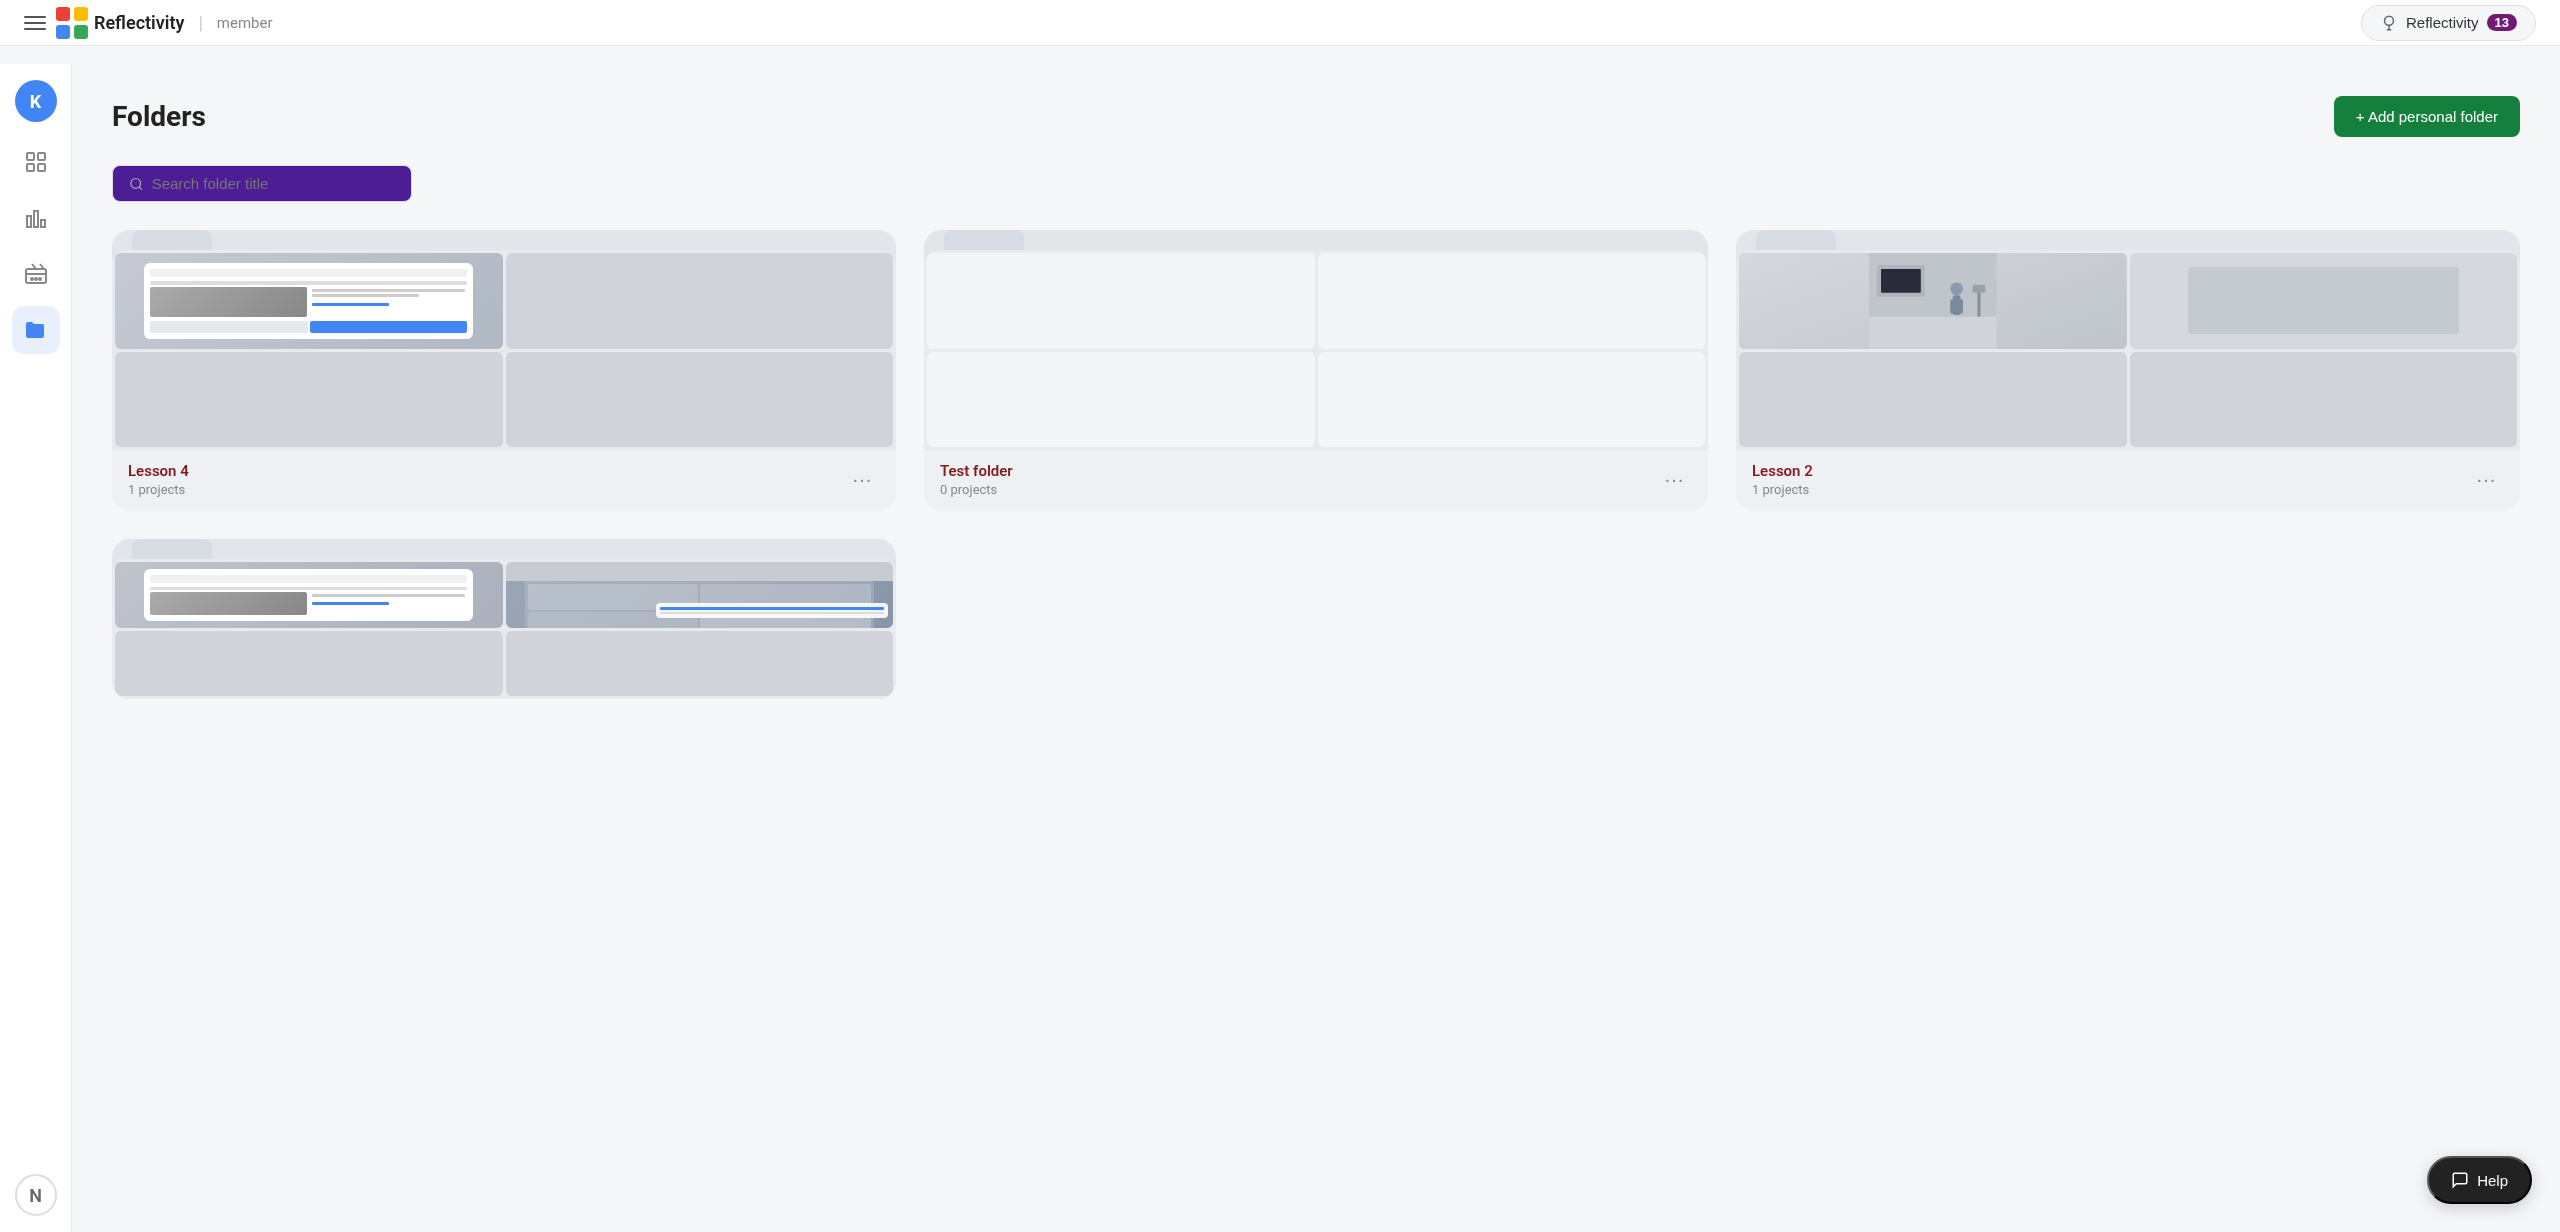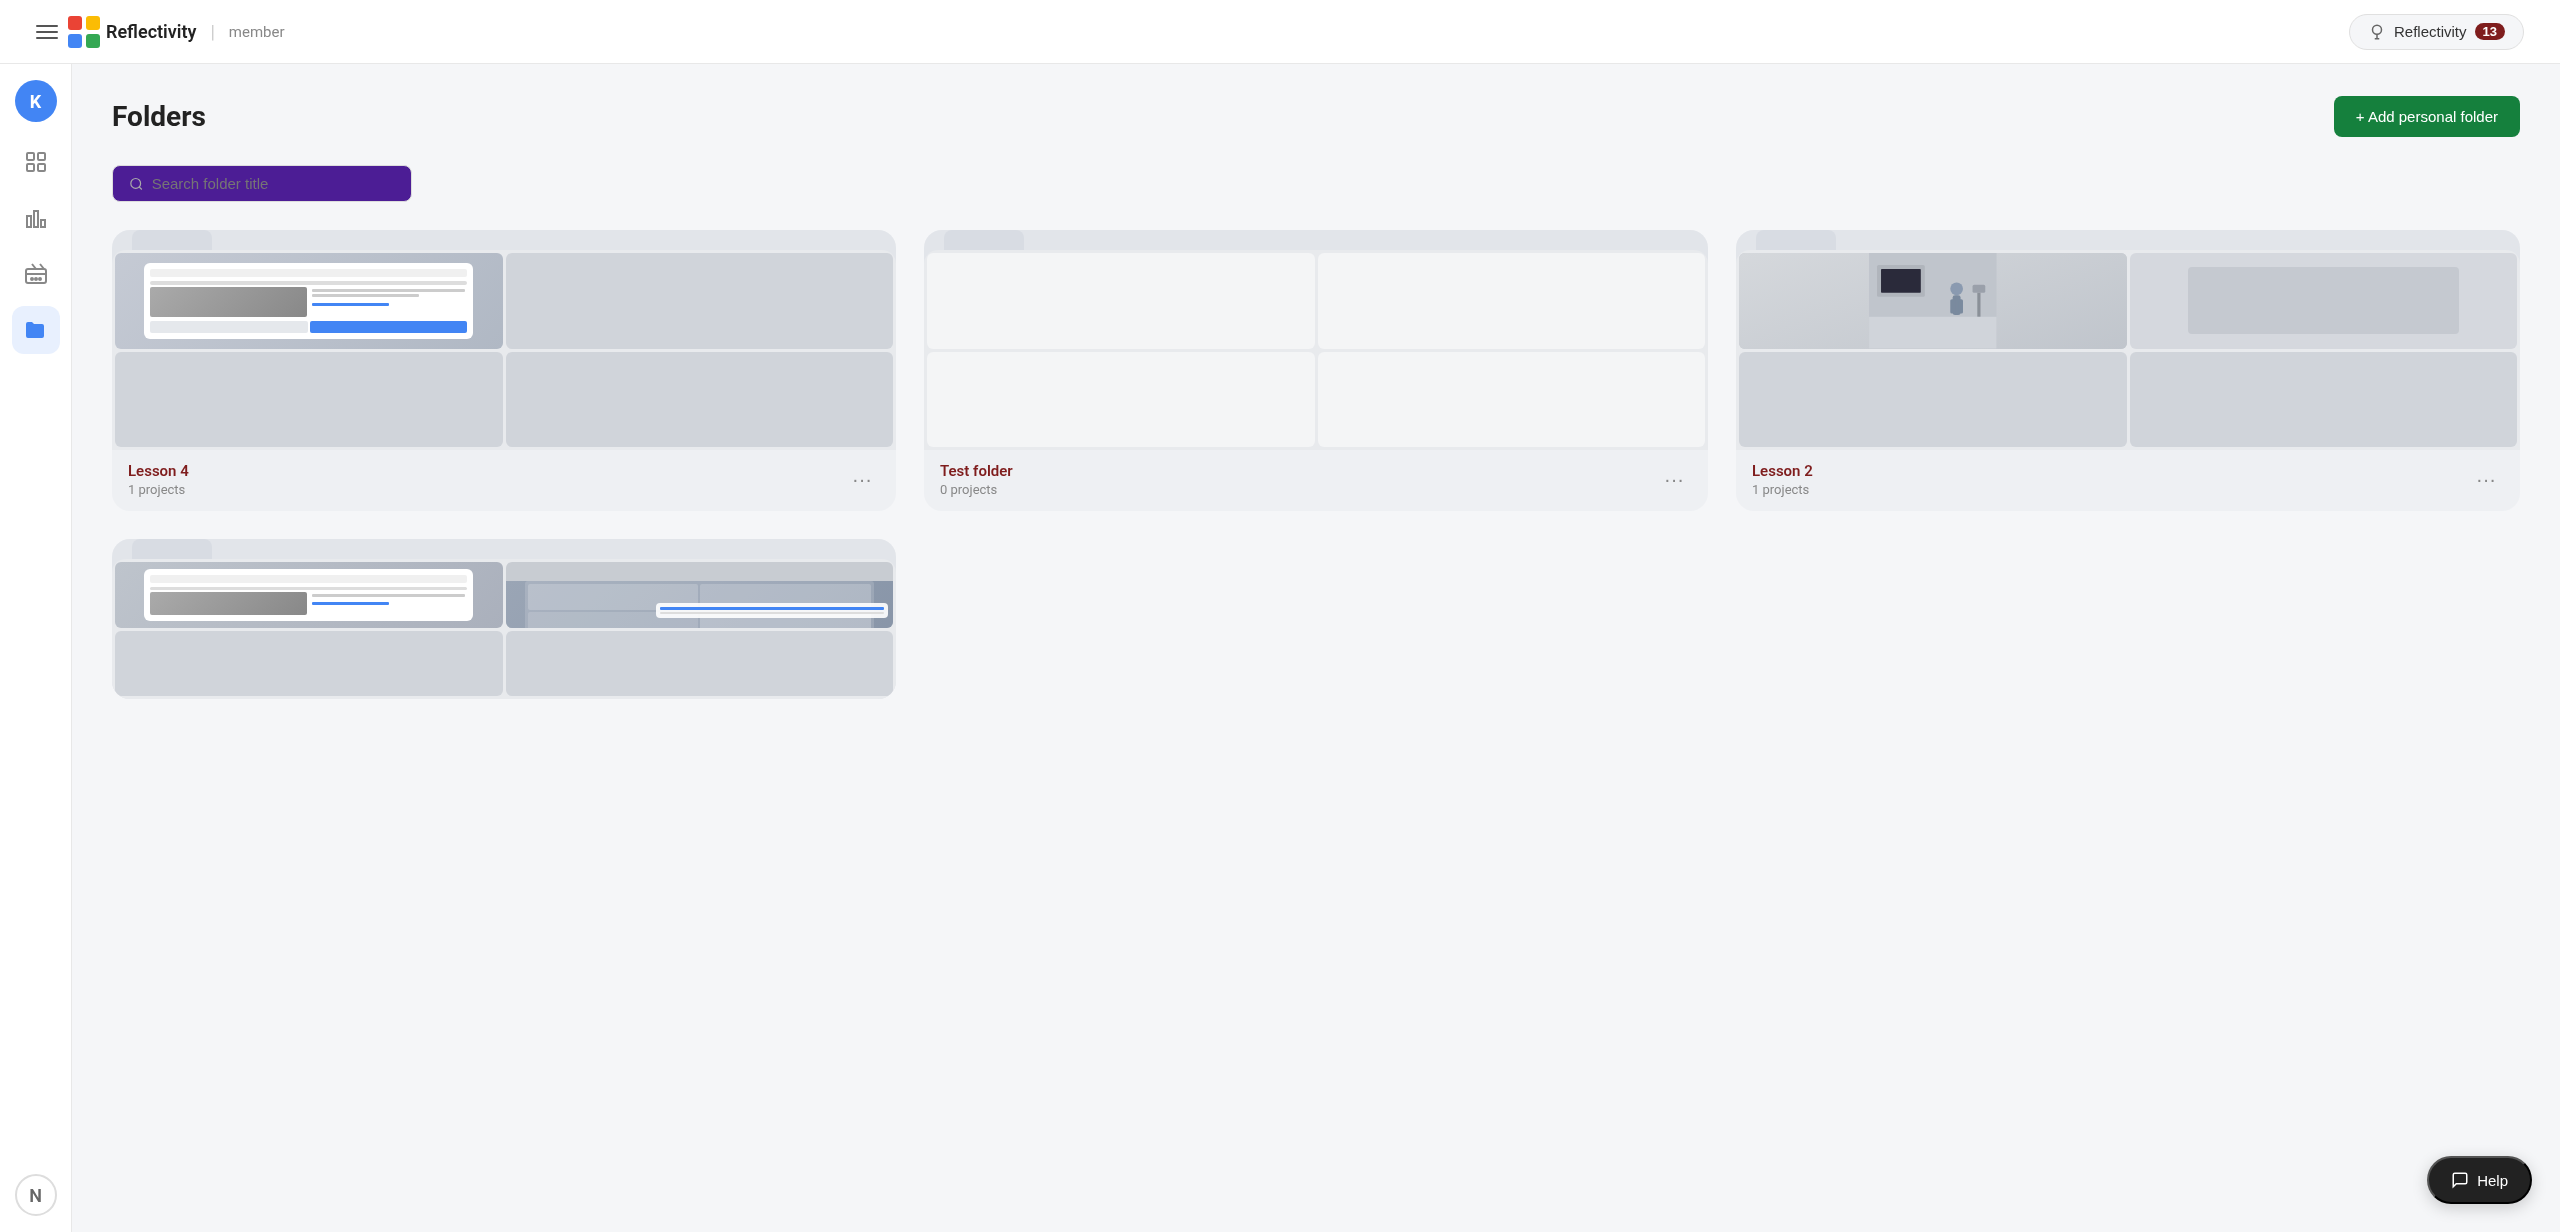--- a/index.html
+++ b/index.html
@@ -1,37 +1,37 @@
 <!DOCTYPE html>
 <html><head>
   <meta charset="utf-8">
   <style>
     * { box-sizing: border-box; margin: 0; padding: 0; }
     body { font-family: -apple-system, BlinkMacSystemFont, 'Segoe UI', Roboto, sans-serif; background: #f5f6f8; color: #222; }
 
     
     .topnav {
       display: flex; align-items: center; justify-content: space-between;
-      background: #fff; height: 64px; padding: 0 36px;
+      background: #fff; height: 46px; padding: 0 24px;
       border-bottom: 1px solid #e8e8e8; position: fixed; top: 0; left: 0; right: 0; z-index: 100;
     }
     .topnav-left { display: flex; align-items: center; gap: 10px; }
     .hamburger { cursor: pointer; display: flex; flex-direction: column; gap: 4px; }
     .hamburger span { display: block; width: 22px; height: 2px; background: #555; border-radius: 2px; }
     .logo { display: flex; align-items: center; gap: 6px; }
     .logo-text { font-size: 18px; font-weight: 600; color: #222; }
     .logo-divider { color: #ccc; margin: 0 8px; font-size: 18px; }
     .logo-role { color: #888; font-size: 15px; }
     .suggestions-btn {
       display: flex; align-items: center; gap: 8px;
       background: #f5f6f8; border: 1px solid #e0e0e0; border-radius: 24px;
       padding: 8px 18px; cursor: pointer; font-size: 15px; color: #333;
     }
     .suggestions-badge {
-      background: #7f1d1d; color: #fff; border-radius: 12px;
+      background: #701a75; color: #fff; border-radius: 12px;
       font-size: 13px; font-weight: 600; padding: 1px 8px;
     }
 
     
     .sidebar {
       position: fixed; top: 64px; left: 0; bottom: 0; width: 72px;
       background: #fff; border-right: 1px solid #e8e8e8;
       display: flex; flex-direction: column; align-items: center; padding: 16px 0; gap: 8px; z-index: 99;
     }
     .sidebar-avatar {

